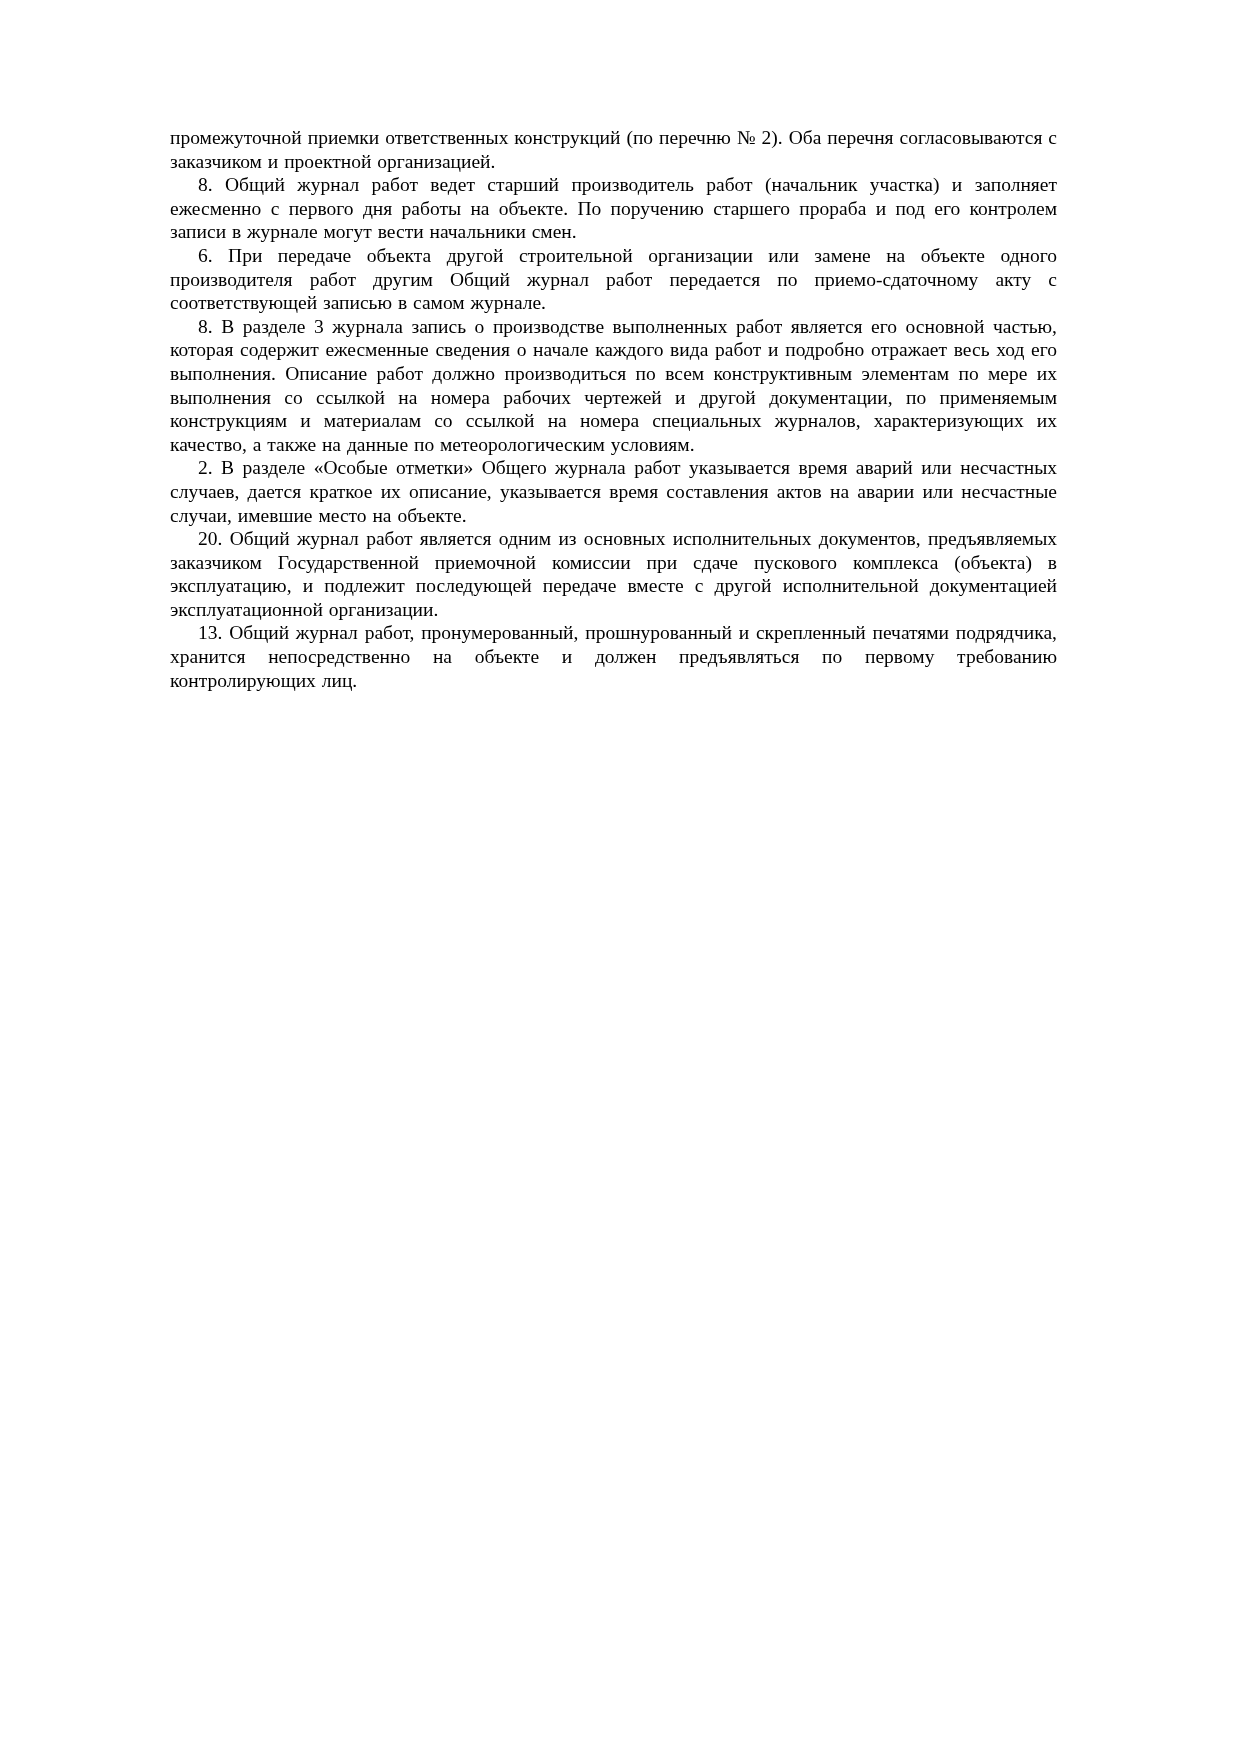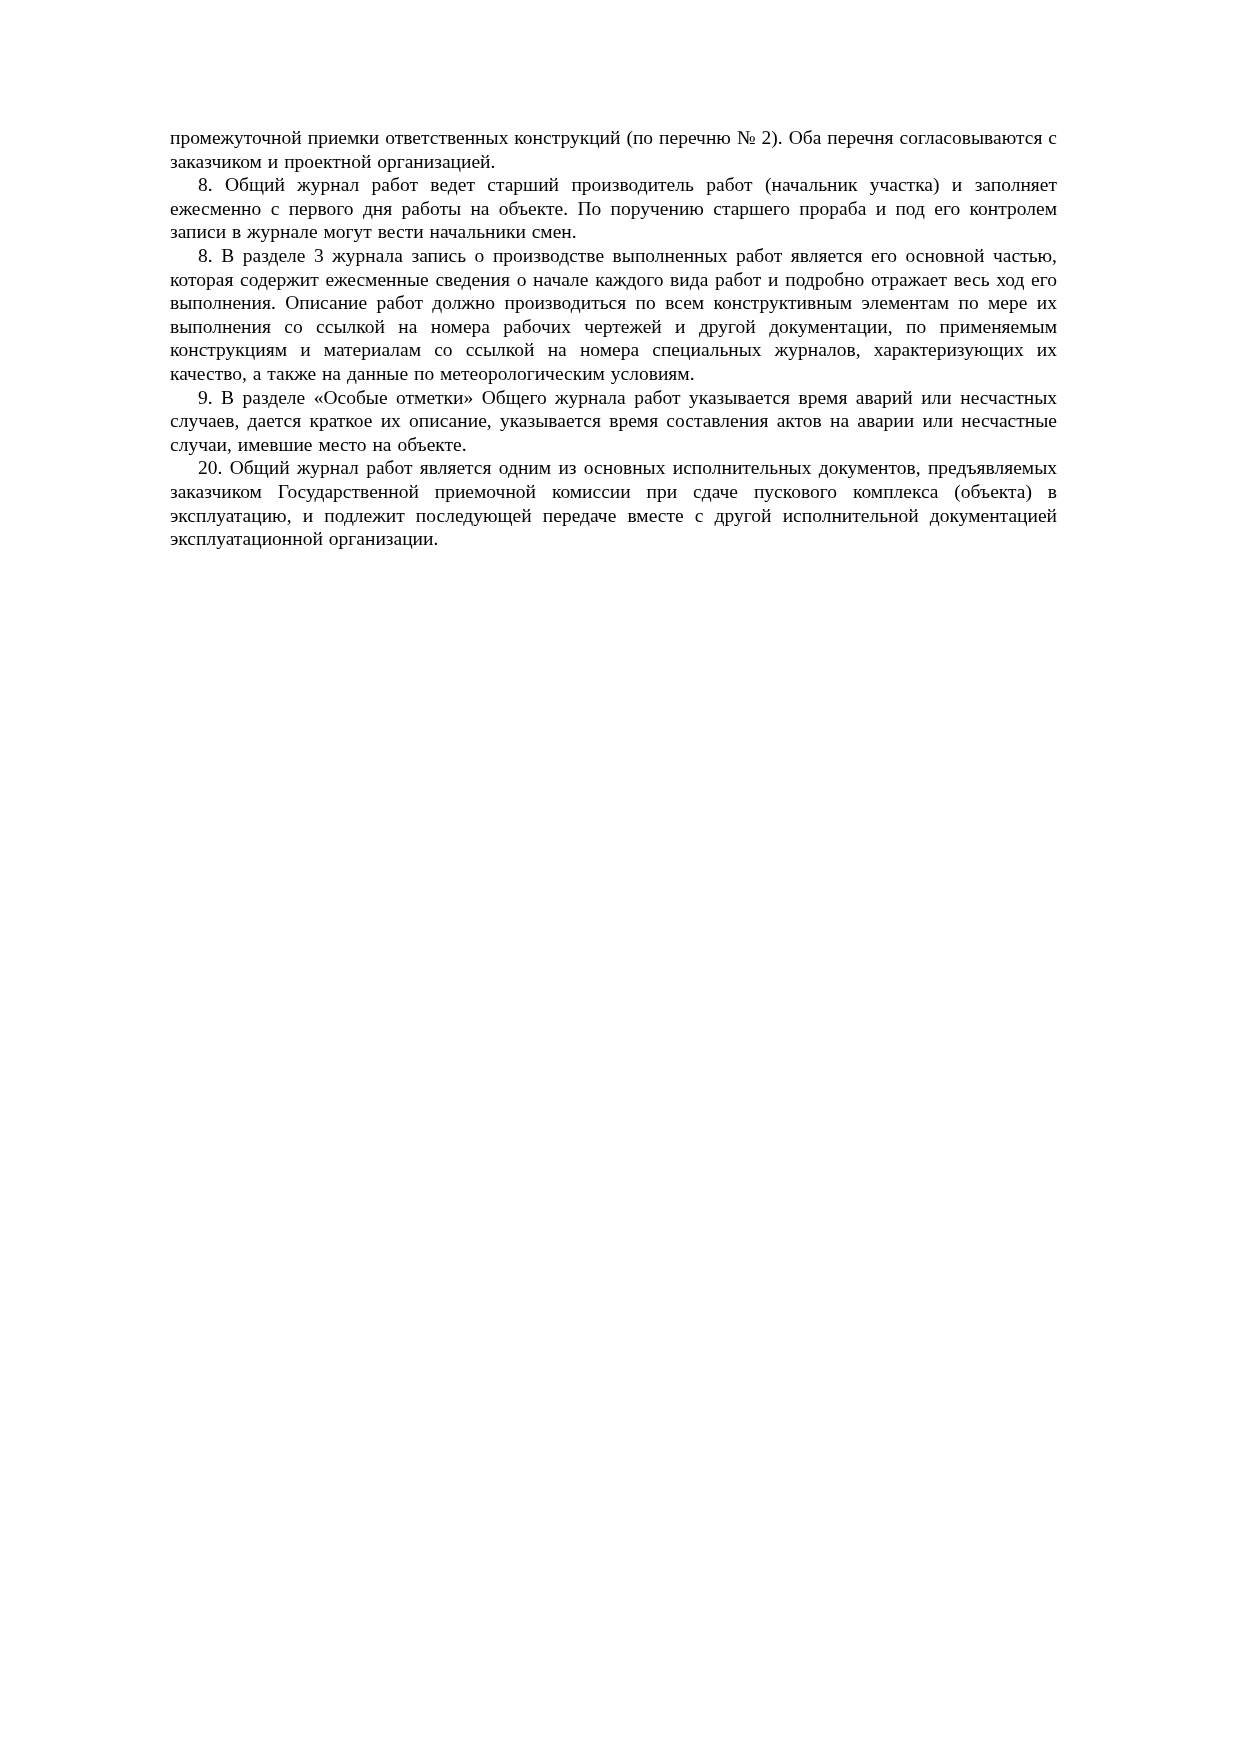--- a/index.html
+++ b/index.html
@@ -35,17 +35,19 @@
     text-indent: 0;
   }
 </style>
 </head>
 <body>
 
 <div class="page">
   <div class="content">
     <p class="para no-indent">промежуточной приемки ответственных конструкций (по перечню № 2). Оба перечня согласовываются с заказчиком и проектной организацией.</p>
     <p class="para">8. Общий журнал работ ведет старший производитель работ (начальник участка) и заполняет ежесменно с первого дня работы на объекте. По поручению старшего прораба и под его контролем записи в журнале могут вести начальники смен.</p>
+    <p class="para">6. При передаче объекта другой строительной организации или замене на объекте одного производителя работ другим Общий журнал работ передается по приемо-сдаточному акту с соответствующей записью в самом журнале.</p>
     <p class="para">8. В разделе 3 журнала запись о производстве выполненных работ является его основной частью, которая содержит ежесменные сведения о начале каждого вида работ и подробно отражает весь ход его выполнения. Описание работ должно производиться по всем конструктивным элементам по мере их выполнения со ссылкой на номера рабочих чертежей и другой документации, по применяемым конструкциям и материалам со ссылкой на номера специальных журналов, характеризующих их качество, а также на данные по метеорологическим условиям.</p>
-    <p class="para">9. В разделе «Особые отметки» Общего журнала работ указывается время аварий или несчастных случаев, дается краткое их описание, указывается время составления актов на аварии или несчастные случаи, имевшие место на объекте.</p>
+    <p class="para">2. В разделе «Особые отметки» Общего журнала работ указывается время аварий или несчастных случаев, дается краткое их описание, указывается время составления актов на аварии или несчастные случаи, имевшие место на объекте.</p>
     <p class="para">20. Общий журнал работ является одним из основных исполнительных документов, предъявляемых заказчиком Государственной приемочной комиссии при сдаче пускового комплекса (объекта) в эксплуатацию, и подлежит последующей передаче вместе с другой исполнительной документацией эксплуатационной организации.</p>
+    <p class="para">13. Общий журнал работ, пронумерованный, прошнурованный и скрепленный печатями подрядчика, хранится непосредственно на объекте и должен предъявляться по первому требованию контролирующих лиц.</p>
   </div>
 </div>
 
 </body></html>

